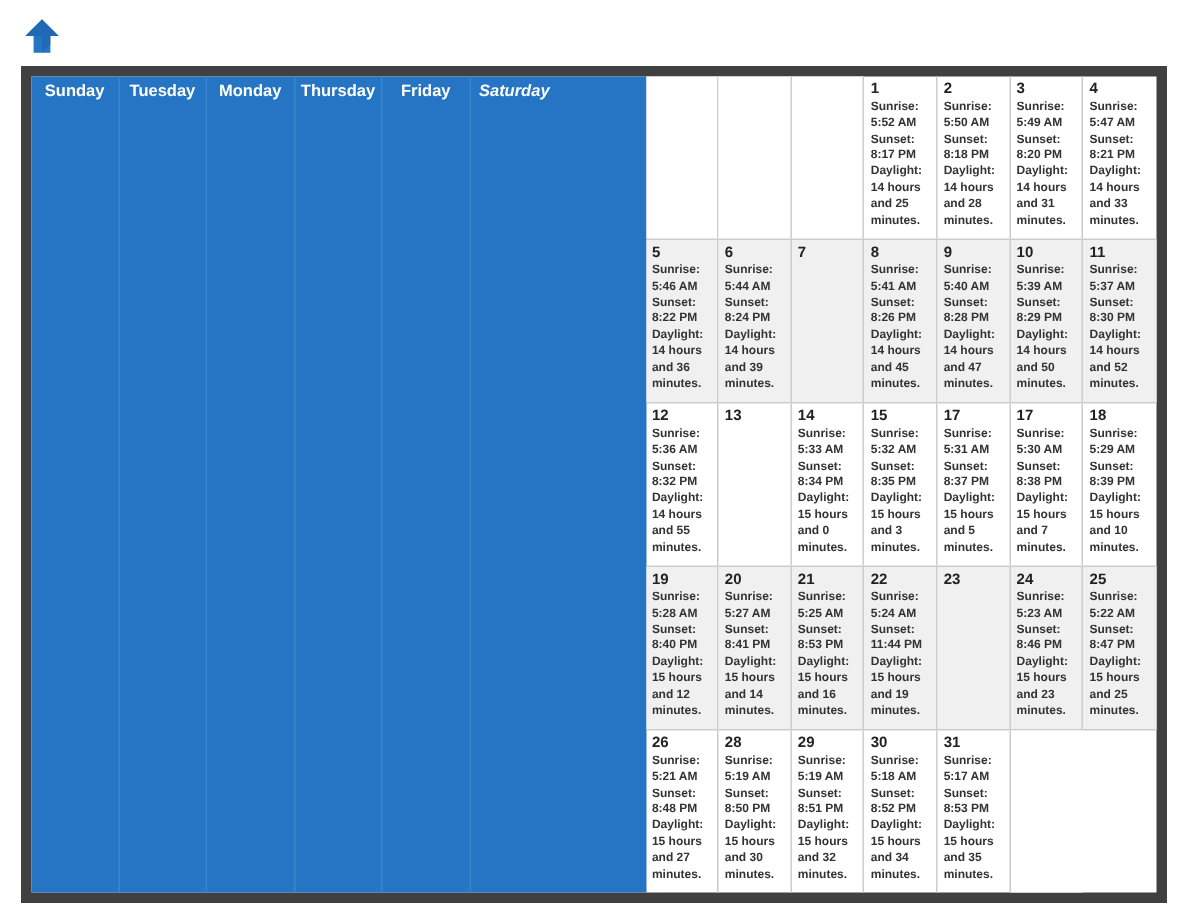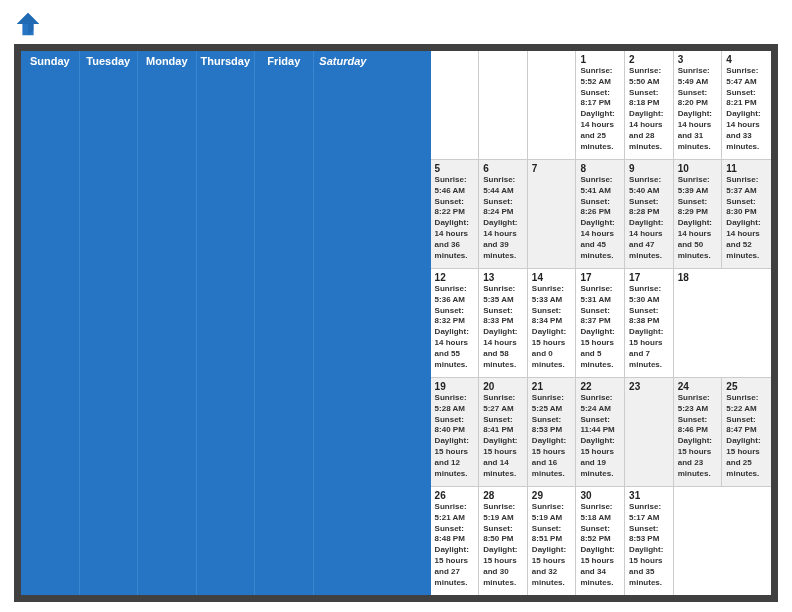--- a/index.html
+++ b/index.html
@@ -225,48 +225,55 @@
         <div class="cal-row">
           <div class="cal-cell">
             <span class="day-num">12</span>
             <div class="cell-info">Sunrise: 5:36 AM
 Sunset: 8:32 PM
 Daylight: 14 hours
 and 55 minutes.</div>
           </div>
           <div class="cal-cell">
             <span class="day-num">13</span>
-            <div class="cell-info">Sunrise: 5:35 AM
-Sunset: 8:33 PM
-Daylight: 14 hours
-and 58 minutes.</div>
           </div>
           <div class="cal-cell">
             <span class="day-num">14</span>
             <div class="cell-info">Sunrise: 5:33 AM
 Sunset: 8:34 PM
 Daylight: 15 hours
 and 0 minutes.</div>
           </div>
           <div class="cal-cell">
+            <span class="day-num">15</span>
+            <div class="cell-info">Sunrise: 5:32 AM
+Sunset: 8:35 PM
+Daylight: 15 hours
+and 3 minutes.</div>
+          </div>
+          <div class="cal-cell">
             <span class="day-num">17</span>
             <div class="cell-info">Sunrise: 5:31 AM
 Sunset: 8:37 PM
 Daylight: 15 hours
 and 5 minutes.</div>
           </div>
           <div class="cal-cell">
             <span class="day-num">17</span>
             <div class="cell-info">Sunrise: 5:30 AM
 Sunset: 8:38 PM
 Daylight: 15 hours
 and 7 minutes.</div>
           </div>
           <div class="cal-cell">
             <span class="day-num">18</span>
+            <div class="cell-info">Sunrise: 5:29 AM
+Sunset: 8:39 PM
+Daylight: 15 hours
+and 10 minutes.</div>
           </div>
         </div>
         <div class="cal-row">
           <div class="cal-cell shade">
             <span class="day-num">19</span>
             <div class="cell-info">Sunrise: 5:28 AM
 Sunset: 8:40 PM
 Daylight: 15 hours
 and 12 minutes.</div>
           </div>

